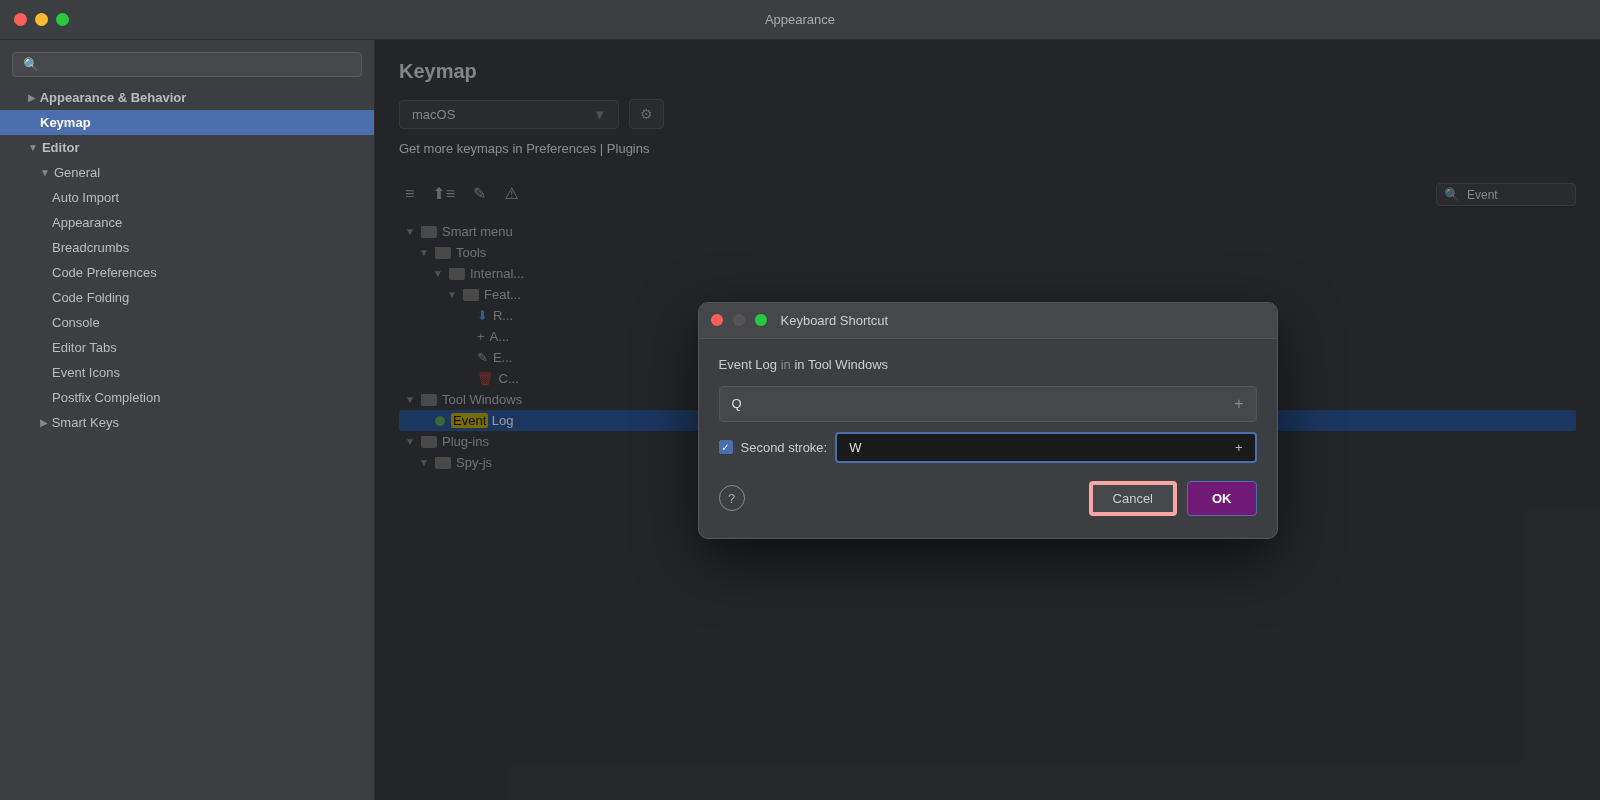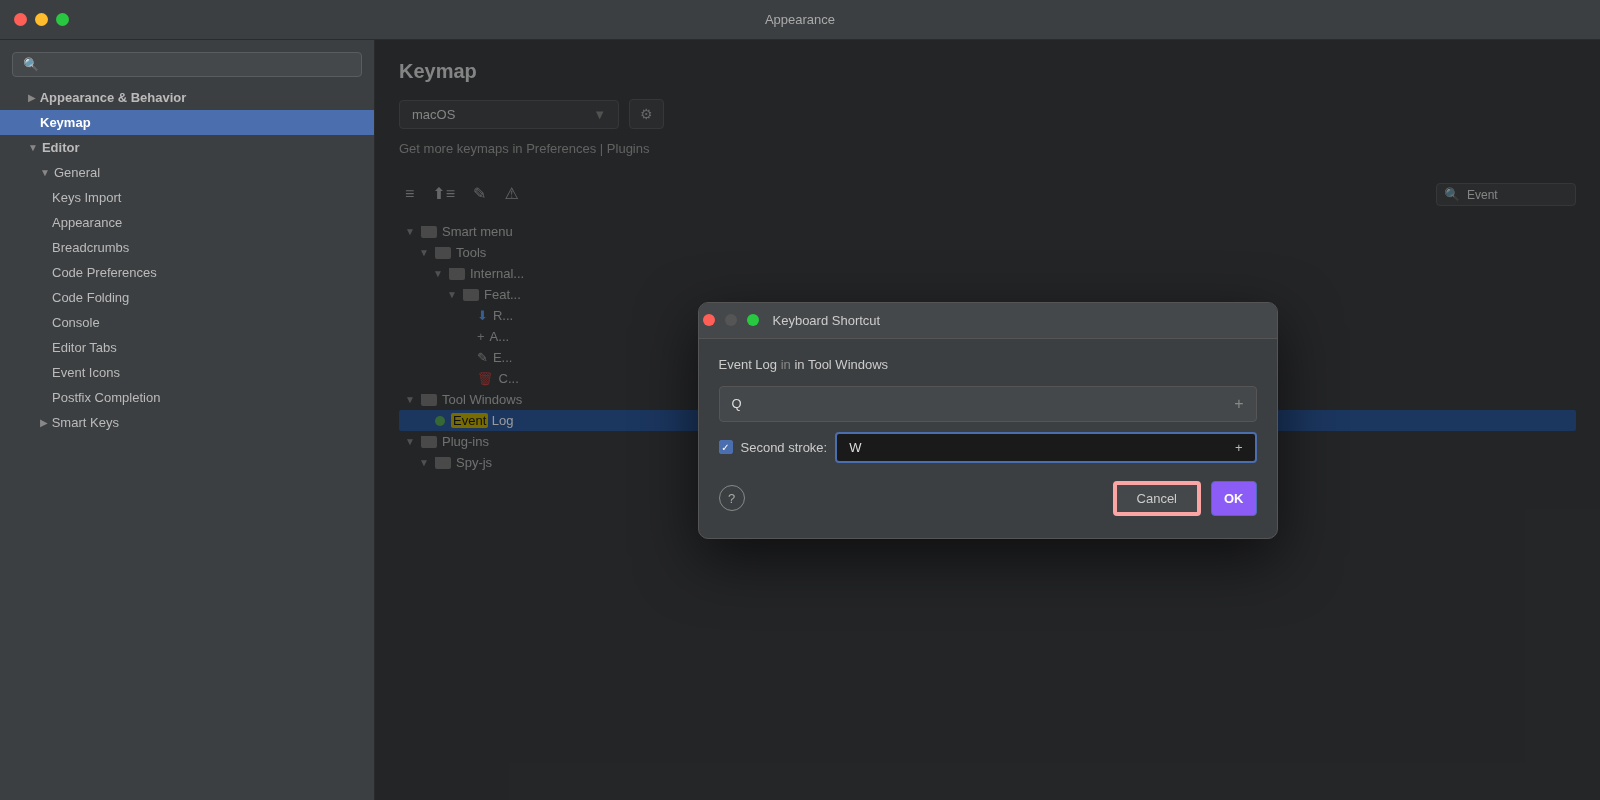--- a/index.html
+++ b/index.html
@@ -137,21 +137,21 @@
     .gear-btn {
       background: #45484a;
       border: 1px solid #5a5d5f;
       border-radius: 4px;
       padding: 6px 10px;
       cursor: pointer;
       color: #aaa;
       font-size: 14px;
     }
     .plugins-link {
-      color: #a3a3a3;
+      color: #e5e5e5;
       text-decoration: none;
       font-size: 13px;
       margin-bottom: 16px;
       display: block;
     }
 
     
     .toolbar {
       display: flex;
       align-items: center;
@@ -237,21 +237,21 @@
     .dialog {
       background: #3c3f41;
       border: 1px solid #555;
       border-radius: 10px;
       width: 580px;
       box-shadow: 0 20px 60px rgba(0,0,0,0.6);
       overflow: hidden;
     }
     .dialog-titlebar {
       background: #45484a;
-      padding: 10px 4px;
+      padding: 10px 12px;
       display: flex;
       align-items: center;
       gap: 10px;
       border-bottom: 1px solid #555;
     }
     .dialog-tb-btn {
       width: 12px;
       height: 12px;
       border-radius: 50%;
       display: inline-block;
@@ -361,24 +361,24 @@
     .btn-cancel {
       background: #45484a;
       border: 4px solid #fca5a5;
       border-radius: 4px;
       padding: 6px 20px;
       color: #cccccc;
       cursor: pointer;
       font-size: 13px;
     }
     .btn-ok {
-      background: #8b5cf6;
+      background: #701a75;
       border: 1px solid #4b6eaf;
       border-radius: 4px;
-      padding: 6px 12px;
+      padding: 6px 24px;
       color: #ffffff;
       cursor: pointer;
       font-size: 13px;
       font-weight: bold;
     }
 
     .toolbar-row {
       display: flex;
       align-items: center;
       margin-bottom: 4px;
@@ -417,21 +417,21 @@
       <span class="arrow">▼</span>
       <strong>Editor</strong>
     </div>
 
     <div class="sidebar-item indent-2">
       <span class="arrow">▼</span>
       <span>General</span>
     </div>
 
     <div class="sidebar-item indent-3">
-      <span>Keys Import</span>
+      <span>Auto Import</span>
     </div>
 
     <div class="sidebar-item indent-3">
       <span>Appearance</span>
     </div>
 
     <div class="sidebar-item indent-3">
       <span>Breadcrumbs</span>
     </div>
 

